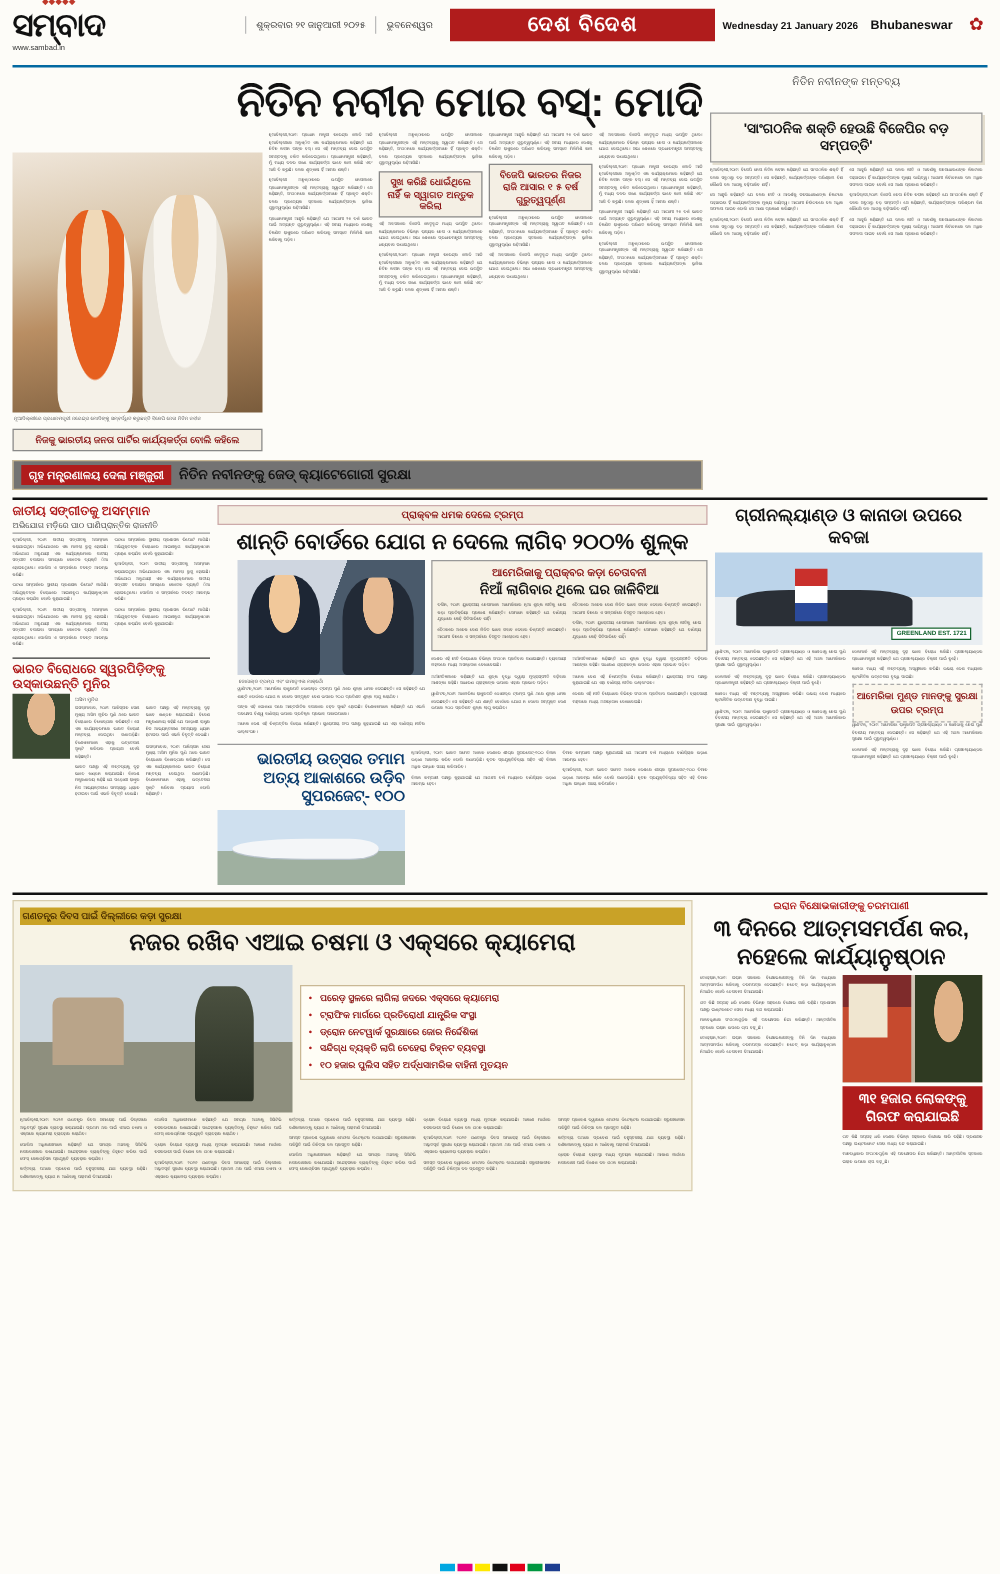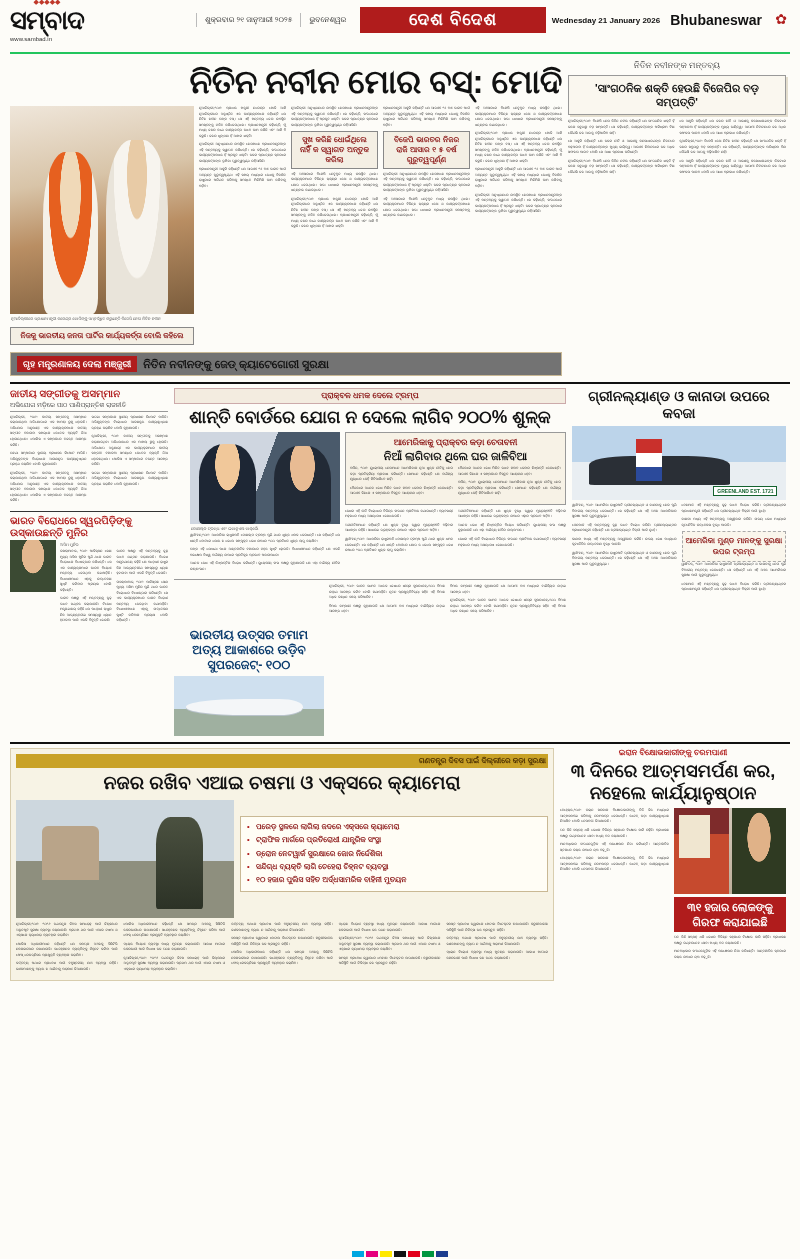--- a/index.html
+++ b/index.html
@@ -7,104 +7,104 @@
   body {
     width:800px; height:1259px;
     background:#ffffff;
     font-family:"Liberation Sans", sans-serif;
     color:#111;
     overflow:hidden;
   }
   .page { position:relative; width:800px; height:1259px; background:#fdfcf8; padding:8px 10px; }
 
   
-  .masthead { display:flex; align-items:center; border-bottom:2px solid #22c55e; padding-bottom:20px; height:46px; }
+  .masthead { display:flex; align-items:center; border-bottom:2px solid #0369a1; padding-bottom:20px; height:46px; }
   .logo-box { display:flex; align-items:center; gap:4px; width:180px; }
   .logo-ornament { font-size:7px; color:#c0392b; line-height:1; text-align:center; }
   .logo-text { font-size:26px; font-weight:bold; color:#111; letter-spacing:-1px; }
   .logo-sub { font-size:6px; color:#333; }
   .mast-date-od { font-size:7.5px; color:#222; border-left:1px solid #bbb; border-right:1px solid #bbb; padding:2px 8px; margin-left:6px; }
   .mast-city-od { font-size:7.5px; color:#222; padding:2px 8px; }
   .section-banner {
     flex:1; display:flex; align-items:center; justify-content:center;
     background:#b01c1c; color:#fff; height:26px; margin:0 6px;
     font-size:17px; font-weight:bold; letter-spacing:1px;
   }
   .mast-right { display:flex; align-items:center; gap:10px; }
   .mast-date-en { font-size:8px; font-weight:bold; color:#111; }
-  .mast-city-en { font-size:14px; font-weight:bold; color:#111; }
+  .mast-city-en { font-size:10px; font-weight:bold; color:#111; }
   .mast-emblem { width:18px; height:18px; color:#b01c1c; font-size:14px; text-align:center; }
 
   
   .odia { font-family:"Liberation Sans", sans-serif; }
   .headline { font-weight:bold; color:#111; line-height:1.15; }
   .fakecol { font-size:3.4px; line-height:1.62; text-align:justify; color:#2a2a2a; hyphens:auto; word-spacing:0.5px; }
   .fakecol p { margin:0 0 3px 0; }
   .rule { border-top:1px solid #333; }
   .thinrule { border-top:1px solid #999; }
 
   
   .lead { display:flex; gap:6px; margin-top:6px; }
   .lead-main { width:552px; }
   .lead-headline { font-size:33px; font-weight:bold; text-align:right; letter-spacing:-0.5px; line-height:1.1; padding:4px 0 6px; }
   .lead-body { display:flex; gap:5px; }
-  .lead-photo { width:184px; }
+  .lead-photo { width:200px;margin-top:16px; }
   .photo { background:linear-gradient(160deg,#d9cfc2,#b9a994); position:relative; overflow:hidden; }
   .photo-modi { height:208px; background:linear-gradient(170deg,#efe6da 0%,#d8c4a8 35%,#b98e63 60%,#7a5c3c 100%); }
   .photo-modi:after { content:""; position:absolute; left:18%; top:22%; width:30%; height:78%; background:radial-gradient(ellipse at 50% 25%, #f0d9b8 0 26%, #e6601f 27% 55%, #f5f1e8 56% 100%); border-radius:40% 40% 10% 10%; }
   .photo-modi:before { content:""; position:absolute; left:52%; top:16%; width:34%; height:84%; background:radial-gradient(ellipse at 50% 20%, #e8cba6 0 22%, #f7f4ee 23% 52%, #e9e4da 53% 100%); border-radius:40% 40% 8% 8%; }
   .cap { font-size:4px; color:#444; padding:2px 1px; line-height:1.4; }
   .lead-cols { flex:1; display:flex; gap:5px; }
   .lead-cols .fakecol { flex:1; }
 
   .inset-box { border:1px solid #888; background:#f4efe4; padding:3px 4px; margin:3px 0; text-align:center; }
   .inset-box .t { font-size:7.5px; font-weight:bold; line-height:1.3; color:#8a1414; }
 
   .subbar { display:flex; align-items:center; gap:6px; background:#737373; border:1px solid #c9b894; margin-top:4px; padding:3px 6px; }
   .subbar .red { background:#b01c1c; color:#fff; font-size:9px; font-weight:bold; padding:3px 6px; line-height:1.2; }
   .subbar .blk { font-size:11px; font-weight:bold; color:#111; }
 
   
   .lead-side { width:218px; }
   .side-title { font-size:8.5px; color:#444; text-align:center; line-height:1.4; }
-  .quotebox { border:1px solid #999; background:#faf7ef; padding:5px 6px; text-align:center; margin:3px 0 4px; box-shadow:2px 2px 0 #e3ddcd; }
+  .quotebox { border:1px solid #999; background:#faf7ef; padding:5px 6px; text-align:center; margin:18px 0 4px; box-shadow:2px 2px 0 #e3ddcd; }
   .quotebox .q { font-size:11px; font-weight:bold; line-height:1.3; color:#111; }
   .side-cols { display:flex; gap:5px; }
   .side-cols .fakecol { flex:1; }
 
   
   .band2 { display:flex; gap:6px; margin-top:6px; border-top:2px solid #111; padding-top:4px; }
   .b2-left { width:158px; }
   .b2-mid { width:392px; }
   .b2-right { width:214px; }
   .sec-head-red { color:#b01c1c; font-size:10px; font-weight:bold; line-height:1.25; }
   .sec-sub { font-size:6.5px; color:#333; margin-bottom:2px; }
   .center-banner { background:#f3ece0; border:1px solid #caa; color:#8a1414; font-size:8px; font-weight:bold; text-align:center; padding:2px 4px; }
   .b2-headline { font-size:17.5px; font-weight:bold; text-align:center; line-height:1.15; padding:3px 0 4px; }
   .photo-trump { height:92px; background:linear-gradient(110deg,#cfd6e0 0 48%, #4a5a6b 48% 100%); position:relative; }
   .photo-trump:after { content:""; position:absolute; left:6%; top:14%; width:38%; height:86%; background:radial-gradient(ellipse at 50% 26%, #f1c89a 0 30%, #1d2634 31% 100%); border-radius:42% 42% 6% 6%; }
   .photo-trump:before { content:""; position:absolute; right:6%; top:16%; width:38%; height:84%; background:radial-gradient(ellipse at 50% 26%, #e8bb93 0 30%, #222a36 31% 100%); border-radius:42% 42% 6% 6%; }
   .boxed-lead { border:1px solid #999; background:#f7f2e6; padding:4px; }
   .boxed-lead .bt { font-size:8.5px; font-weight:bold; text-align:center; color:#8a1414; line-height:1.3; }
   .boxed-lead .bh { font-size:11px; font-weight:bold; text-align:center; line-height:1.25; padding:2px 0 3px; }
-  .mini-head { font-size:12.5px; font-weight:bold; text-align:center; line-height:1.2; color:#0b3c6e;margin-top:44px; }
+  .mini-head { font-size:12.5px; font-weight:bold; text-align:right; line-height:1.2; color:#0b3c6e; }
   .photo-plane { height:60px; background:linear-gradient(180deg,#cfe0ef 0 55%, #9fb0a0 55% 100%); position:relative; }
   .photo-plane:after { content:""; position:absolute; left:8%; top:38%; width:78%; height:26%; background:#f4f6f8; border-radius:50% 20% 20% 50%/50%; box-shadow:0 1px 0 #b9c3cc; }
   .photo-green { height:74px; background:linear-gradient(180deg,#bcd4ea 0 48%, #e9eef2 48% 100%); position:relative; }
   .photo-green:after { content:""; position:absolute; left:30%; top:18%; width:12%; height:56%; background:linear-gradient(180deg,#c9302c 0 33%,#fff 33% 66%,#2b4a9b 66% 100%); }
   .photo-green:before { content:""; position:absolute; left:8%; top:40%; width:66%; height:40%; background:#2a2f36; border-radius:30% 30% 4% 4%; }
   .greenland-label { position:absolute; right:4%; bottom:6%; background:#fff; color:#14632f; font-size:5px; font-weight:bold; padding:1px 3px; border:1px solid #14632f; }
   .ad-strip { border:1px dashed #aaa; background:#faf6ec; text-align:center; font-size:7.5px; font-weight:bold; color:#8a1414; padding:4px 2px; line-height:1.4; }
   .photo-officer { height:52px; width:46px; background:radial-gradient(ellipse at 50% 30%, #e2b78f 0 34%, #3b4a33 35% 100%); float:left; margin:0 4px 2px 0; }
 
   
   .band3 { display:flex; gap:6px; margin-top:6px; border-top:2px solid #111; padding-top:4px; }
   .b3-left { width:544px; background:#f7f3e5; border:1px solid #d8cdae; padding:5px; }
   .b3-right { width:226px; }
-  .b3-kicker { background:#c9a227; color:#4a2e00; font-size:7.5px; font-weight:bold; text-align:right; padding:2px; }
+  .b3-kicker { background:#c9a227; color:#4a2e00; font-size:7.5px; font-weight:bold; text-align:left; padding:2px; }
   .b3-headline { font-size:19px; font-weight:bold; text-align:center; line-height:1.2; padding:4px 0 5px; }
   .b3-body { display:flex; gap:6px; }
   .photo-india-gate { height:118px; background:linear-gradient(180deg,#cdd7de 0 52%, #8e8f7e 52% 100%); position:relative; }
   .photo-india-gate:after { content:""; position:absolute; left:12%; top:22%; width:26%; height:46%; background:#b9a489; border-radius:6px 6px 0 0; }
   .photo-india-gate:before { content:""; position:absolute; right:14%; top:14%; width:22%; height:78%; background:linear-gradient(180deg,#4b5140,#2c3226); border-radius:30% 30% 4% 4%; }
   .bullets { border:1px solid #c9b894; background:#fffdf5; padding:4px 6px; }
   .bullets li { font-size:7.5px; font-weight:bold; color:#8a1414; line-height:1.5; margin-bottom:2px; list-style:none; position:relative; padding-left:9px; }
   .bullets li:before { content:"•"; position:absolute; left:0; color:#b01c1c; }
   .b3r-kicker { color:#b01c1c; font-size:8px; text-align:center; font-weight:bold; }
   .b3r-headline { font-size:18px; font-weight:bold; text-align:center; line-height:1.2; padding:3px 0 4px; }

